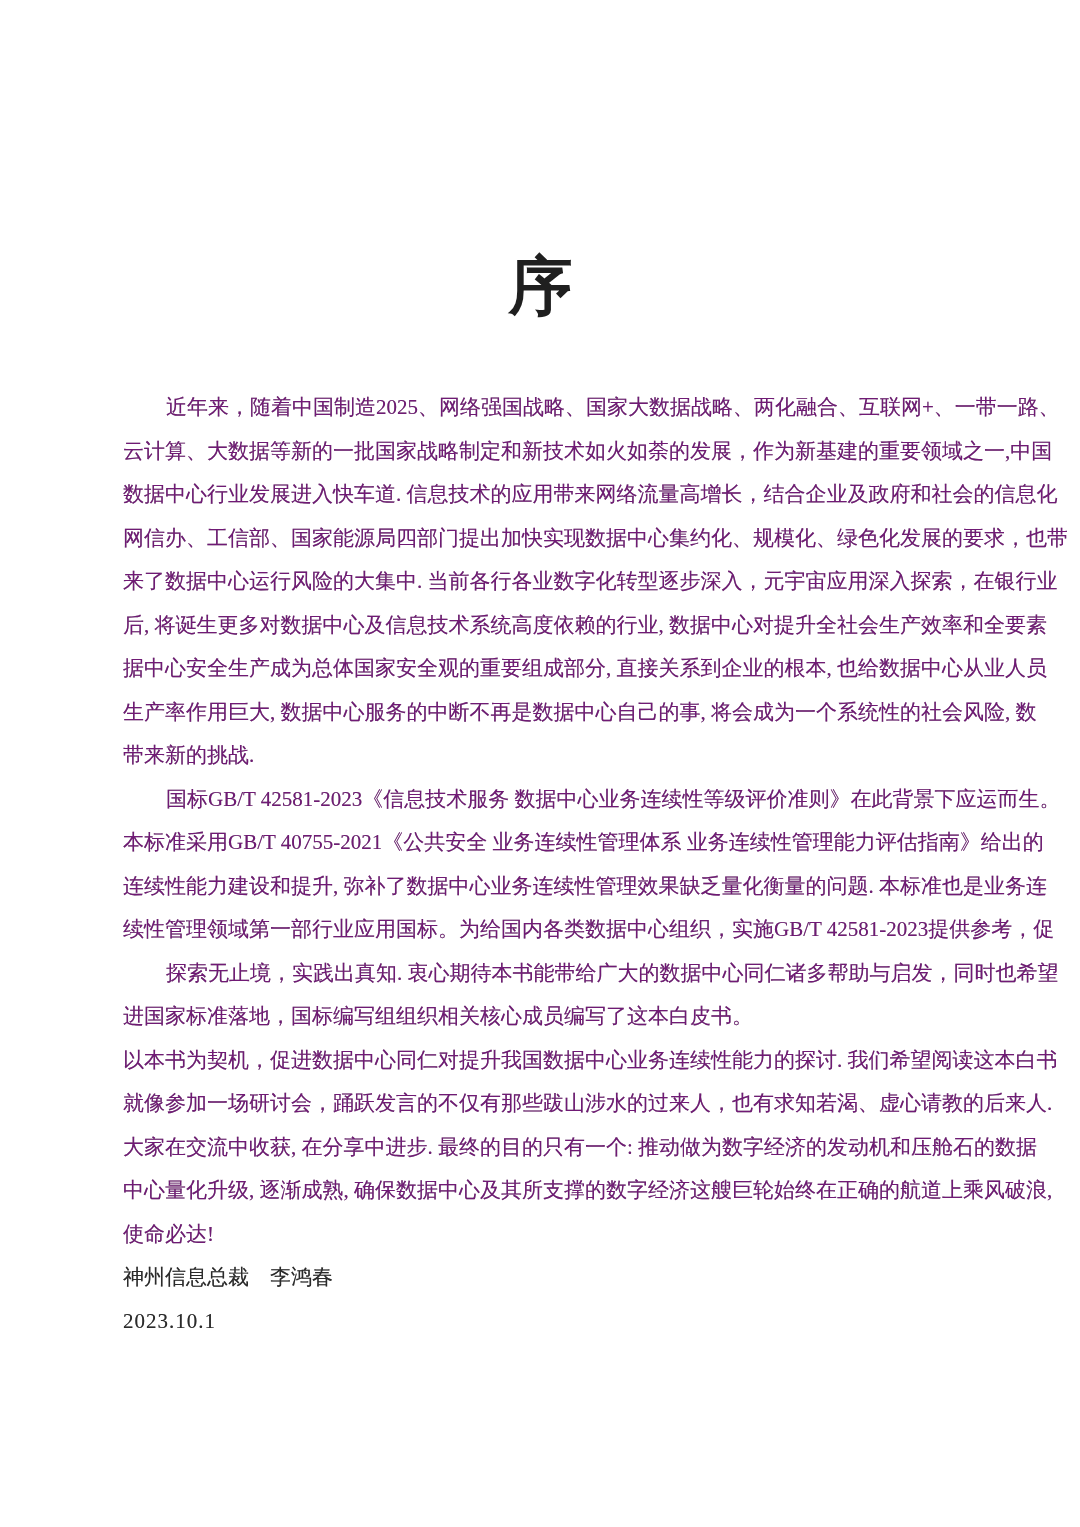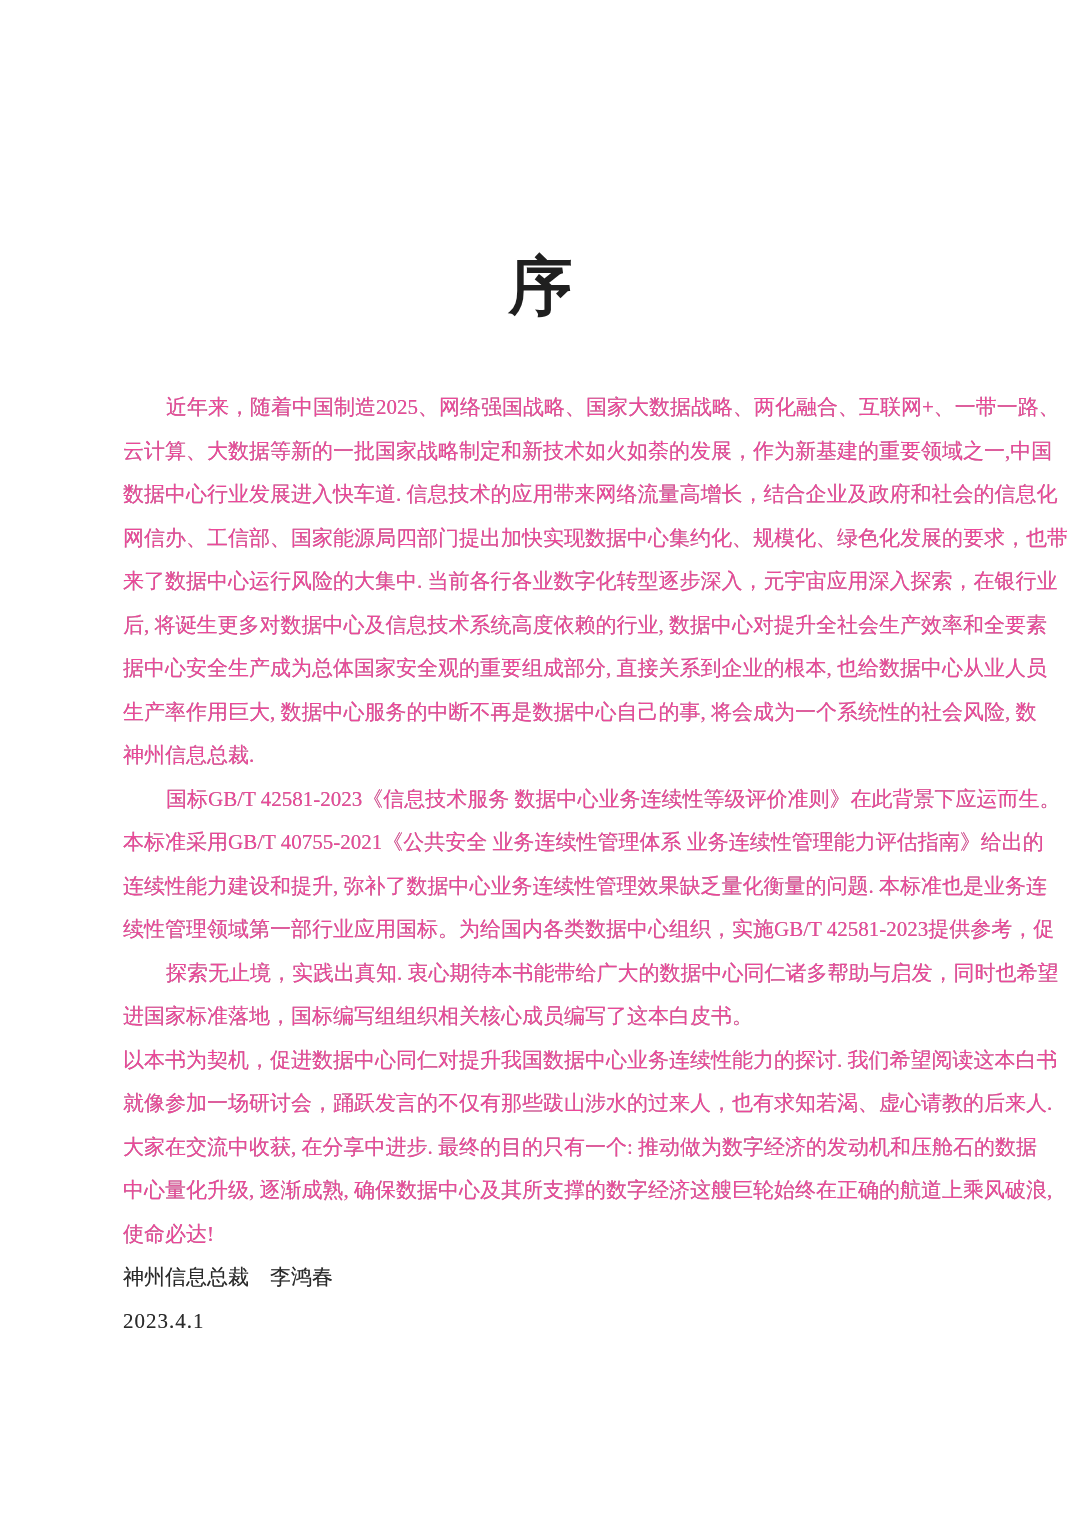--- a/index.html
+++ b/index.html
@@ -33,21 +33,21 @@
     margin-bottom: 60px;
   }
   .doc-body .line {
     font-size: 21px;
     height: 43.5px;
     line-height: 43.5px;
     text-align: justify;
     text-align-last: justify;
     text-justify: inter-character;
     white-space: nowrap;
-    color: #ec4899;
+    color: #701a75;
     text-shadow: 0 0 0.5px rgba(40,40,40,0.5);
   }
   .doc-body .line.last {
     text-align-last: left;
     white-space: normal;
   }
   .doc-body .line.indent {
     text-indent: 43px;
   }
   .signature-block .line-sig {
@@ -74,32 +74,32 @@
 
   <div class="doc-body">
       <div class="line indent">近年来，随着中国制造2025、网络强国战略、国家大数据战略、两化融合、互联网+、一带一路、</div>
       <div class="line">云计算、大数据等新的一批国家战略制定和新技术如火如荼的发展，作为新基建的重要领域之一,中国</div>
       <div class="line">数据中心行业发展进入快车道. 信息技术的应用带来网络流量高增长，结合企业及政府和社会的信息化</div>
       <div class="line">网信办、工信部、国家能源局四部门提出加快实现数据中心集约化、规模化、绿色化发展的要求，也带</div>
       <div class="line">来了数据中心运行风险的大集中. 当前各行各业数字化转型逐步深入，元宇宙应用深入探索，在银行业</div>
       <div class="line">后, 将诞生更多对数据中心及信息技术系统高度依赖的行业, 数据中心对提升全社会生产效率和全要素</div>
       <div class="line">据中心安全生产成为总体国家安全观的重要组成部分, 直接关系到企业的根本, 也给数据中心从业人员</div>
       <div class="line">生产率作用巨大, 数据中心服务的中断不再是数据中心自己的事, 将会成为一个系统性的社会风险, 数</div>
-      <div class="line last">神州信息总裁.</div>
+      <div class="line last">带来新的挑战.</div>
       <div class="line indent">国标GB/T 42581-2023《信息技术服务 数据中心业务连续性等级评价准则》在此背景下应运而生。</div>
       <div class="line">本标准采用GB/T 40755-2021《公共安全 业务连续性管理体系 业务连续性管理能力评估指南》给出的</div>
       <div class="line">连续性能力建设和提升, 弥补了数据中心业务连续性管理效果缺乏量化衡量的问题. 本标准也是业务连</div>
       <div class="line">续性管理领域第一部行业应用国标。为给国内各类数据中心组织，实施GB/T 42581-2023提供参考，促</div>
       <div class="line indent">探索无止境，实践出真知. 衷心期待本书能带给广大的数据中心同仁诸多帮助与启发，同时也希望</div>
       <div class="line last">进国家标准落地，国标编写组组织相关核心成员编写了这本白皮书。</div>
       <div class="line">以本书为契机，促进数据中心同仁对提升我国数据中心业务连续性能力的探讨. 我们希望阅读这本白书</div>
       <div class="line">就像参加一场研讨会，踊跃发言的不仅有那些跋山涉水的过来人，也有求知若渴、虚心请教的后来人.</div>
       <div class="line">大家在交流中收获, 在分享中进步. 最终的目的只有一个: 推动做为数字经济的发动机和压舱石的数据</div>
       <div class="line">中心量化升级, 逐渐成熟, 确保数据中心及其所支撑的数字经济这艘巨轮始终在正确的航道上乘风破浪,</div>
       <div class="line last">使命必达!</div>
     </div>
 
   <div class="signature-block">
     <div class="line-sig sig-name">神州信息总裁　李鸿春</div>
-    <div class="line-sig sig-date">2023.4.1</div>
+    <div class="line-sig sig-date">2023.10.1</div>
   </div>
 
 </div>
 
 </body></html>

